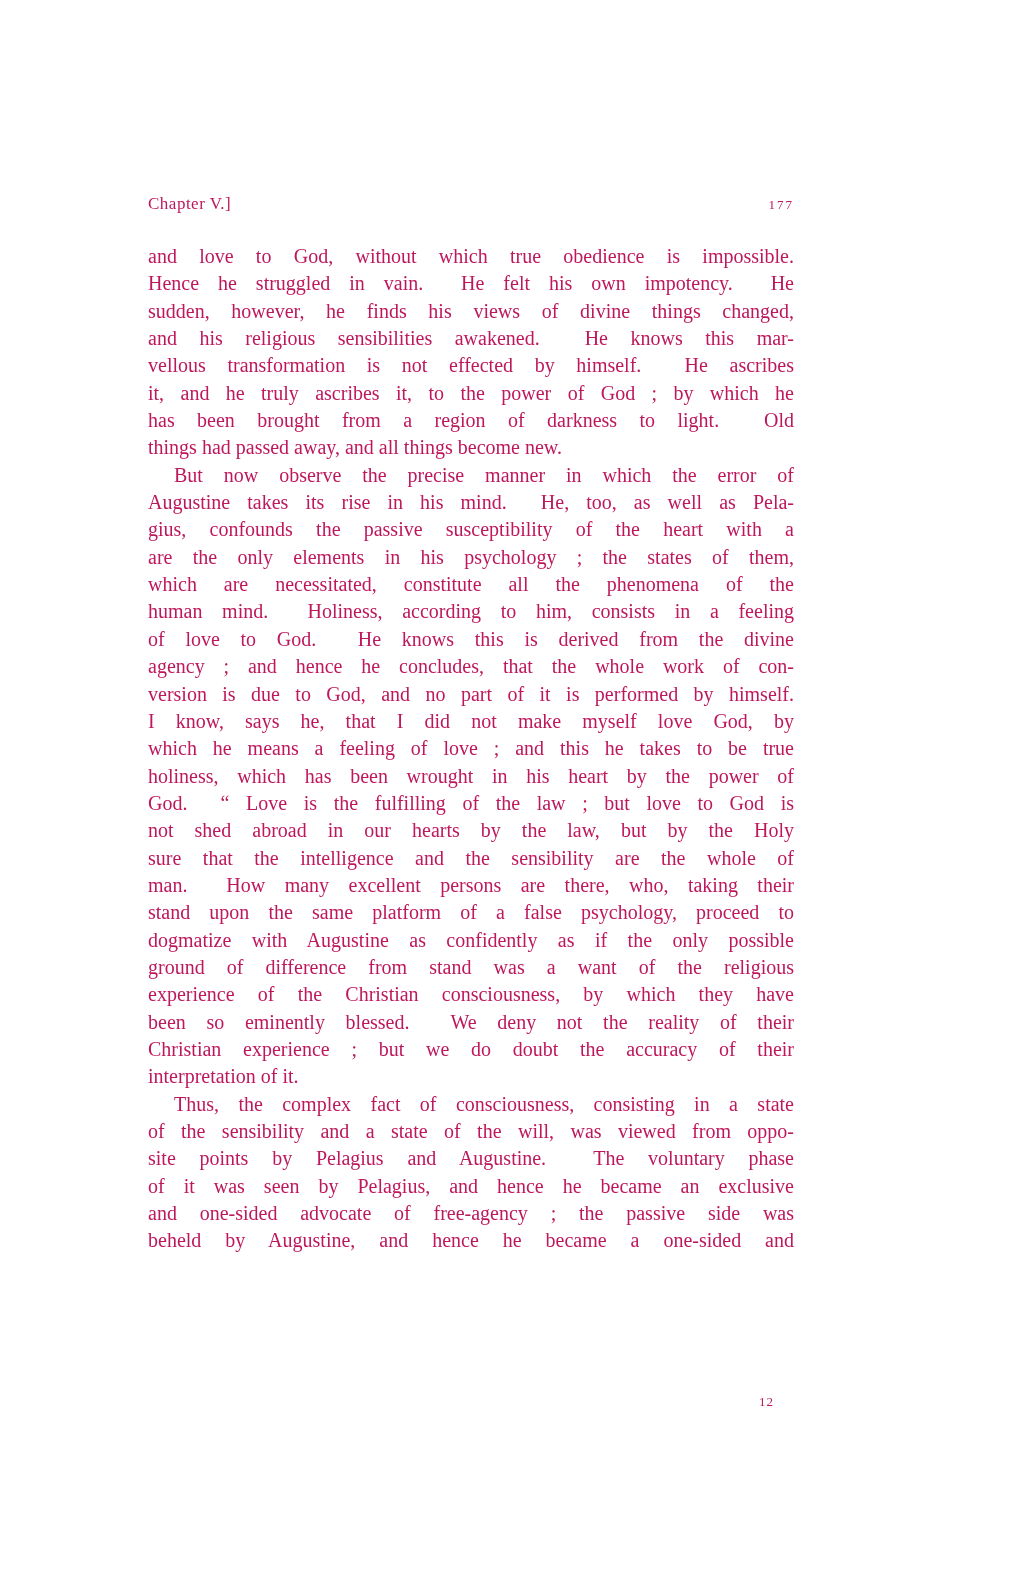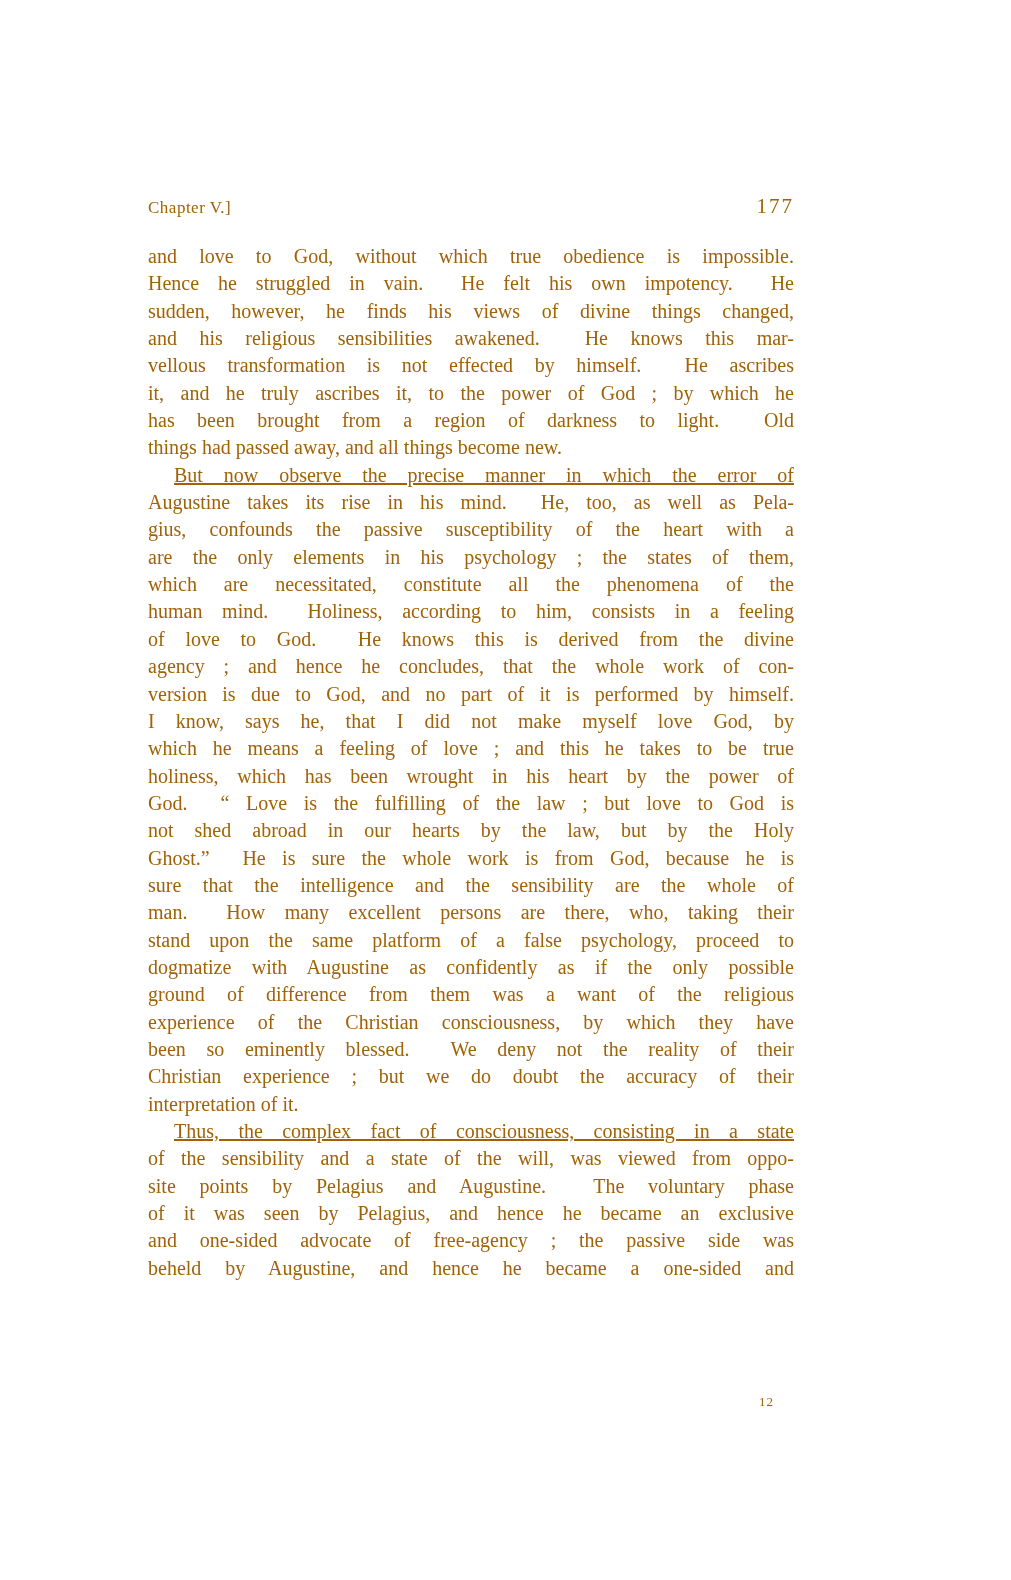--- a/index.html
+++ b/index.html
@@ -11,21 +11,21 @@
     overflow: hidden;
     position: relative;
   }
   .page {
     position: absolute;
     top: 0; left: 0;
     width: 1011px;
     height: 1580px;
     background: #ffffff;
     font-family: "Liberation Serif", serif;
-    color: #a16207;
+    color: #be185d;
   }
   .running-head {
     position: absolute;
     top: 194px;
     left: 148px;
     width: 646px;
     height: 26px;
     display: flex;
     align-items: baseline;
     justify-content: space-between;
@@ -37,21 +37,21 @@
   }
   .head-title {
     font-size: 17.5px;
     font-weight: bold;
     letter-spacing: 1.6px;
     word-spacing: 7px;
     white-space: nowrap;
     transform: translateX(-6px);
   }
   .head-page-number {
-    font-size: 21px;
+    font-size: 13px;
     letter-spacing: 2px;
     white-space: nowrap;
   }
   .body-text {
     position: absolute;
     top: 243px;
     left: 148px;
     width: 646px;
     font-size: 20px;
     line-height: 27.35px;
@@ -60,21 +60,20 @@
     text-align: justify;
     text-align-last: justify;
     white-space: pre-wrap;
     height: 27.35px;
   }
   .line.para-end {
     text-align-last: left;
   }
   .line.indent {
     text-indent: 26px;
-    text-decoration: underline;
   }
   .signature-mark {
     position: absolute;
     top: 1394px;
     left: 128px;
     width: 646px;
     text-align: right;
     font-size: 13px;
     letter-spacing: 1px;
   }
@@ -105,26 +104,25 @@
       <div class="line">which are necessitated, constitute all the phenomena of the</div>
       <div class="line">human mind.  Holiness, according to him, consists in a feeling</div>
       <div class="line">of love to God.  He knows this is derived from the divine</div>
       <div class="line">agency ; and hence he concludes, that the whole work of con-</div>
       <div class="line">version is due to God, and no part of it is performed by himself.</div>
       <div class="line">I know, says he, that I did not make myself love God, by</div>
       <div class="line">which he means a feeling of love ; and this he takes to be true</div>
       <div class="line">holiness, which has been wrought in his heart by the power of</div>
       <div class="line">God.  “ Love is the fulfilling of the law ; but love to God is</div>
       <div class="line">not shed abroad in our hearts by the law, but by the Holy</div>
-      <div class="line">Ghost.”  He is sure the whole work is from God, because he is</div>
       <div class="line">sure that the intelligence and the sensibility are the whole of</div>
       <div class="line">man.  How many excellent persons are there, who, taking their</div>
       <div class="line">stand upon the same platform of a false psychology, proceed to</div>
       <div class="line">dogmatize with Augustine as confidently as if the only possible</div>
-      <div class="line">ground of difference from them was a want of the religious</div>
+      <div class="line">ground of difference from stand was a want of the religious</div>
       <div class="line">experience of the Christian consciousness, by which they have</div>
       <div class="line">been so eminently blessed.  We deny not the reality of their</div>
       <div class="line">Christian experience ; but we do doubt the accuracy of their</div>
       <div class="line para-end">interpretation of it.</div>
       <div class="line indent">Thus, the complex fact of consciousness, consisting in a state</div>
       <div class="line">of the sensibility and a state of the will, was viewed from oppo-</div>
       <div class="line">site points by Pelagius and Augustine.  The voluntary phase</div>
       <div class="line">of it was seen by Pelagius, and hence he became an exclusive</div>
       <div class="line">and one-sided advocate of free-agency ; the passive side was</div>
       <div class="line">beheld by Augustine, and hence he became a one-sided and</div>

